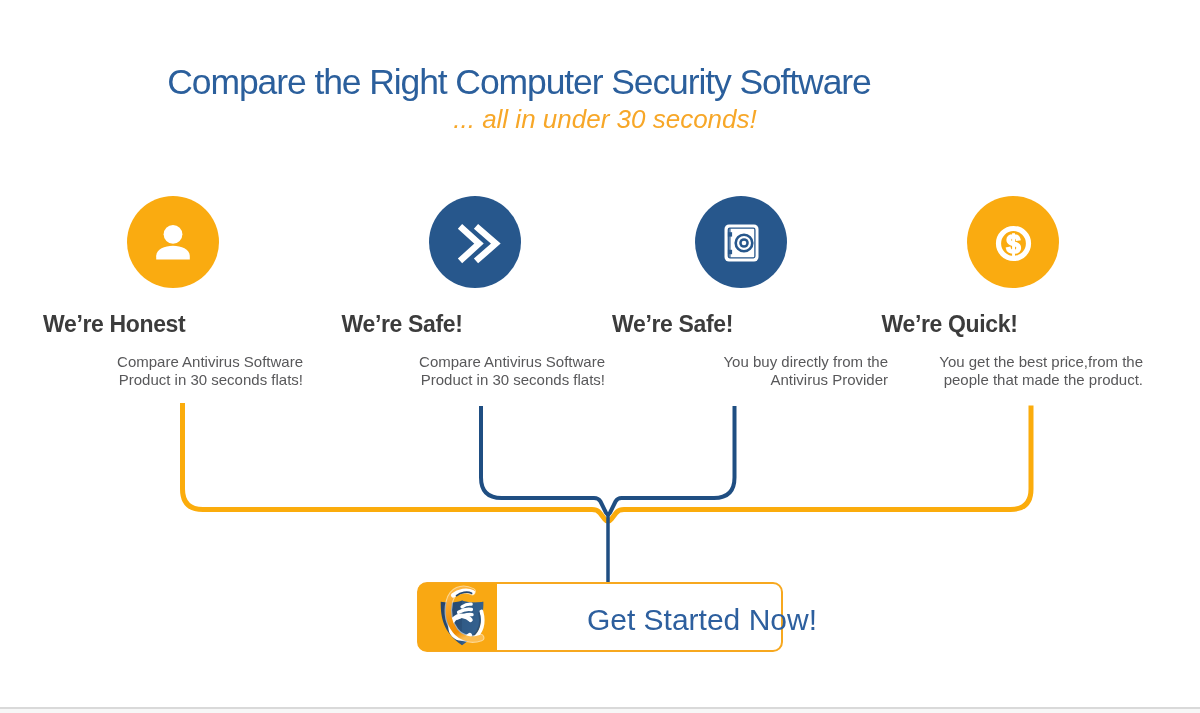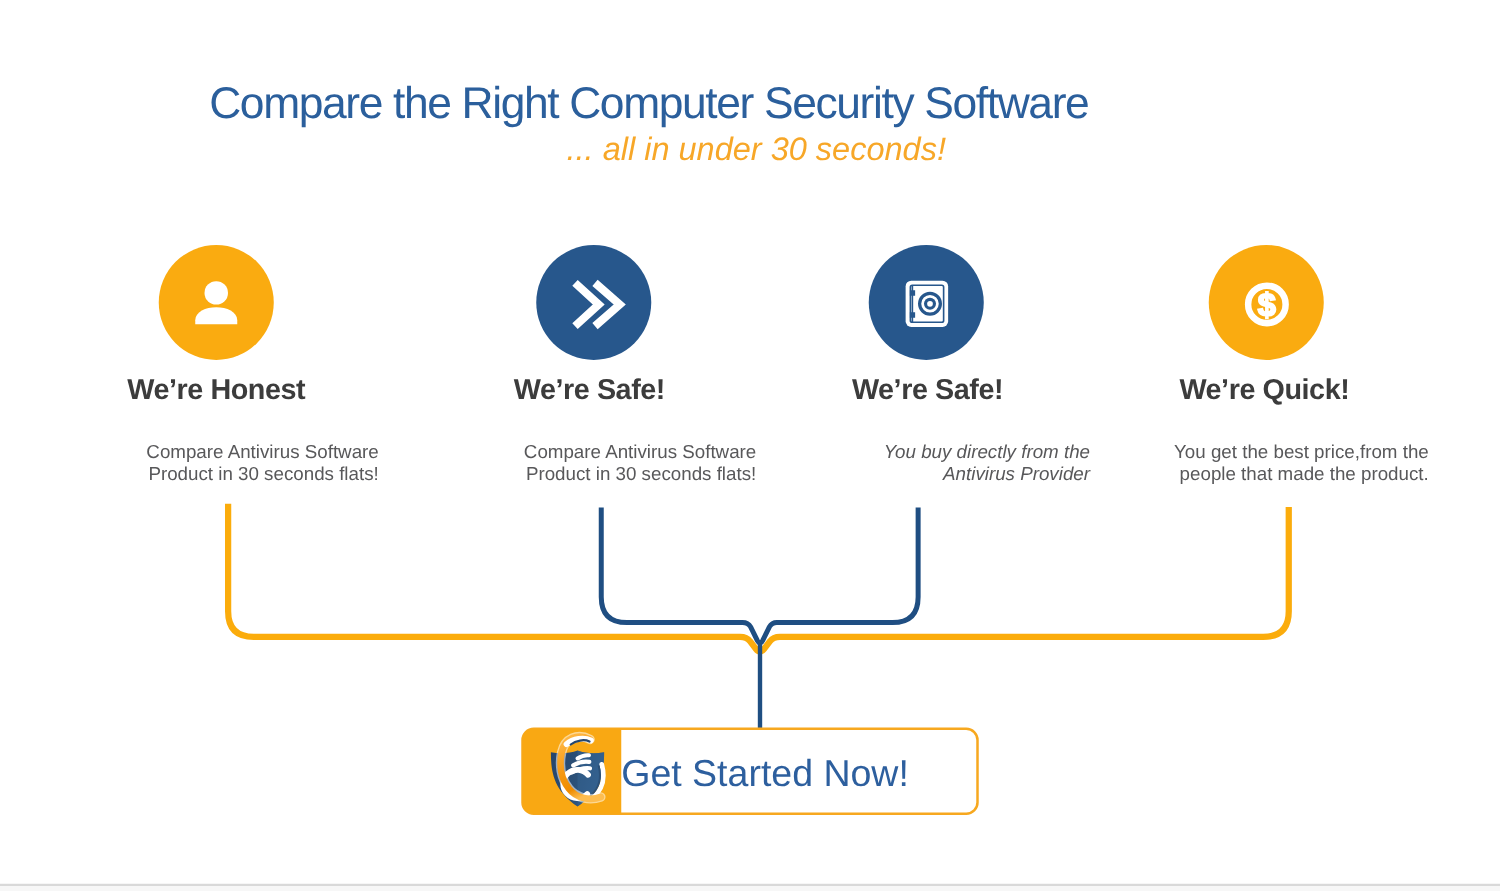--- a/index.html
+++ b/index.html
@@ -3,25 +3,25 @@
 <meta charset="utf-8">
 <style>
   html,body{margin:0;padding:0;}
   body{width:1200px;height:713px;background:#fff;font-family:"Liberation Sans",sans-serif;position:relative;overflow:hidden;}
   .abs{position:absolute;}
   .title{left:0;top:64px;width:1038px;text-align:center;color:#2b5f9c;font-size:35.5px;line-height:36px;letter-spacing:-1.1px;}
   .subtitle{left:0;top:106px;width:1210px;text-align:center;color:#f7a728;font-size:26px;line-height:27px;font-style:italic;}
   .circle{width:92px;height:92px;border-radius:50%;top:196px;}
   .c-orange{background:#faab10;}
   .c-blue{background:#27578c;}
-  .hd{top:296px;width:260px;text-align:center;color:#3c3c3c;font-size:23px;font-weight:bold;line-height:30px;letter-spacing:-0.35px;}
+  .hd{top:309px;width:260px;color:#3c3c3c;font-size:23px;font-weight:bold;line-height:30px;letter-spacing:-0.35px;}
   .bd{top:353px;width:260px;text-align:right;color:#58585a;font-size:15px;line-height:17.5px;}
   .btn{left:417px;top:582px;width:366px;height:70px;border:2px solid #f7a81f;border-radius:10px;background:#fff;box-sizing:border-box;}
   .btnblock{left:418px;top:583px;width:79px;height:68px;background:#f9a813;border-radius:8px 0 0 8px;}
-  .btntext{left:497px;top:603px;width:320px;text-align:left;color:#2d5f9e;font-size:30px;line-height:34px;}
+  .btntext{left:497px;top:603px;width:320px;text-align:right;color:#2d5f9e;font-size:30px;line-height:34px;}
   .footline{left:0;top:707px;width:1200px;height:2px;background:#d9d9d9;}
   .footer{left:0;top:709px;width:1200px;height:4px;background:#f7f7f7;}
 </style>
 </head>
 <body>
   <div class="abs title">Compare the Right Computer Security Software</div>
   <div class="abs subtitle">... all in under 30 seconds!</div>
 
   <div class="abs circle c-orange" style="left:127px;"></div>
   <div class="abs circle c-blue" style="left:429px;"></div>
@@ -53,21 +53,21 @@
     <text x="46.5" y="56.5" text-anchor="middle" fill="#fff" stroke="#fff" stroke-width="1.5" font-family="Liberation Sans" font-size="26px" font-weight="bold">$</text>
   </svg>
 
   <div class="abs hd" style="left:43px;">We’re Honest</div>
   <div class="abs hd" style="left:341.5px;">We’re Safe!</div>
   <div class="abs hd" style="left:612px;">We’re Safe!</div>
   <div class="abs hd" style="left:881.5px;">We’re Quick!</div>
 
   <div class="abs bd" style="left:43px;">Compare Antivirus Software<br>Product in 30 seconds flats!</div>
   <div class="abs bd" style="left:345px;">Compare Antivirus Software<br>Product in 30 seconds flats!</div>
-  <div class="abs bd" style="left:612px;font-style:italic;">You buy directly from the<br>Antivirus Provider</div>
+  <div class="abs bd" style="left:628px;">You buy directly from the<br>Antivirus Provider</div>
   <div class="abs bd" style="left:883px;">You get the best price,from the<br>people that made the product.</div>
 
   <svg class="abs" style="left:0;top:390px;" width="1200" height="200" viewBox="0 0 1200 200">
     <path d="M182.5 13 L182.5 99 Q182.5 119.5 203 119.5 L592 119.5 Q597.5 119.5 600 123 L604.8 129.2 Q608 133.3 611.2 129.2 L616 123 Q618.5 119.5 624 119.5 L1010.5 119.5 Q1031 119.5 1031 99 L1031 15.5" fill="none" stroke="#fbac0c" stroke-width="5"></path>
     <path d="M481 16 L481 87.5 Q481 108 501.5 108 L594 108 Q598.5 108 600.5 111.5 L605.9 122.5 Q608 126.3 610.1 122.5 L615.5 111.5 Q617.5 108 621.5 108 L714 108 Q734.5 108 734.5 87.5 L734.5 16" fill="none" stroke="#1f4e82" stroke-width="4"></path>
     <line x1="608" y1="125" x2="608" y2="193" stroke="#1f4e82" stroke-width="3.5"></line>
   </svg>
 
   <div class="abs btn"></div>
   <div class="abs btnblock"></div>

